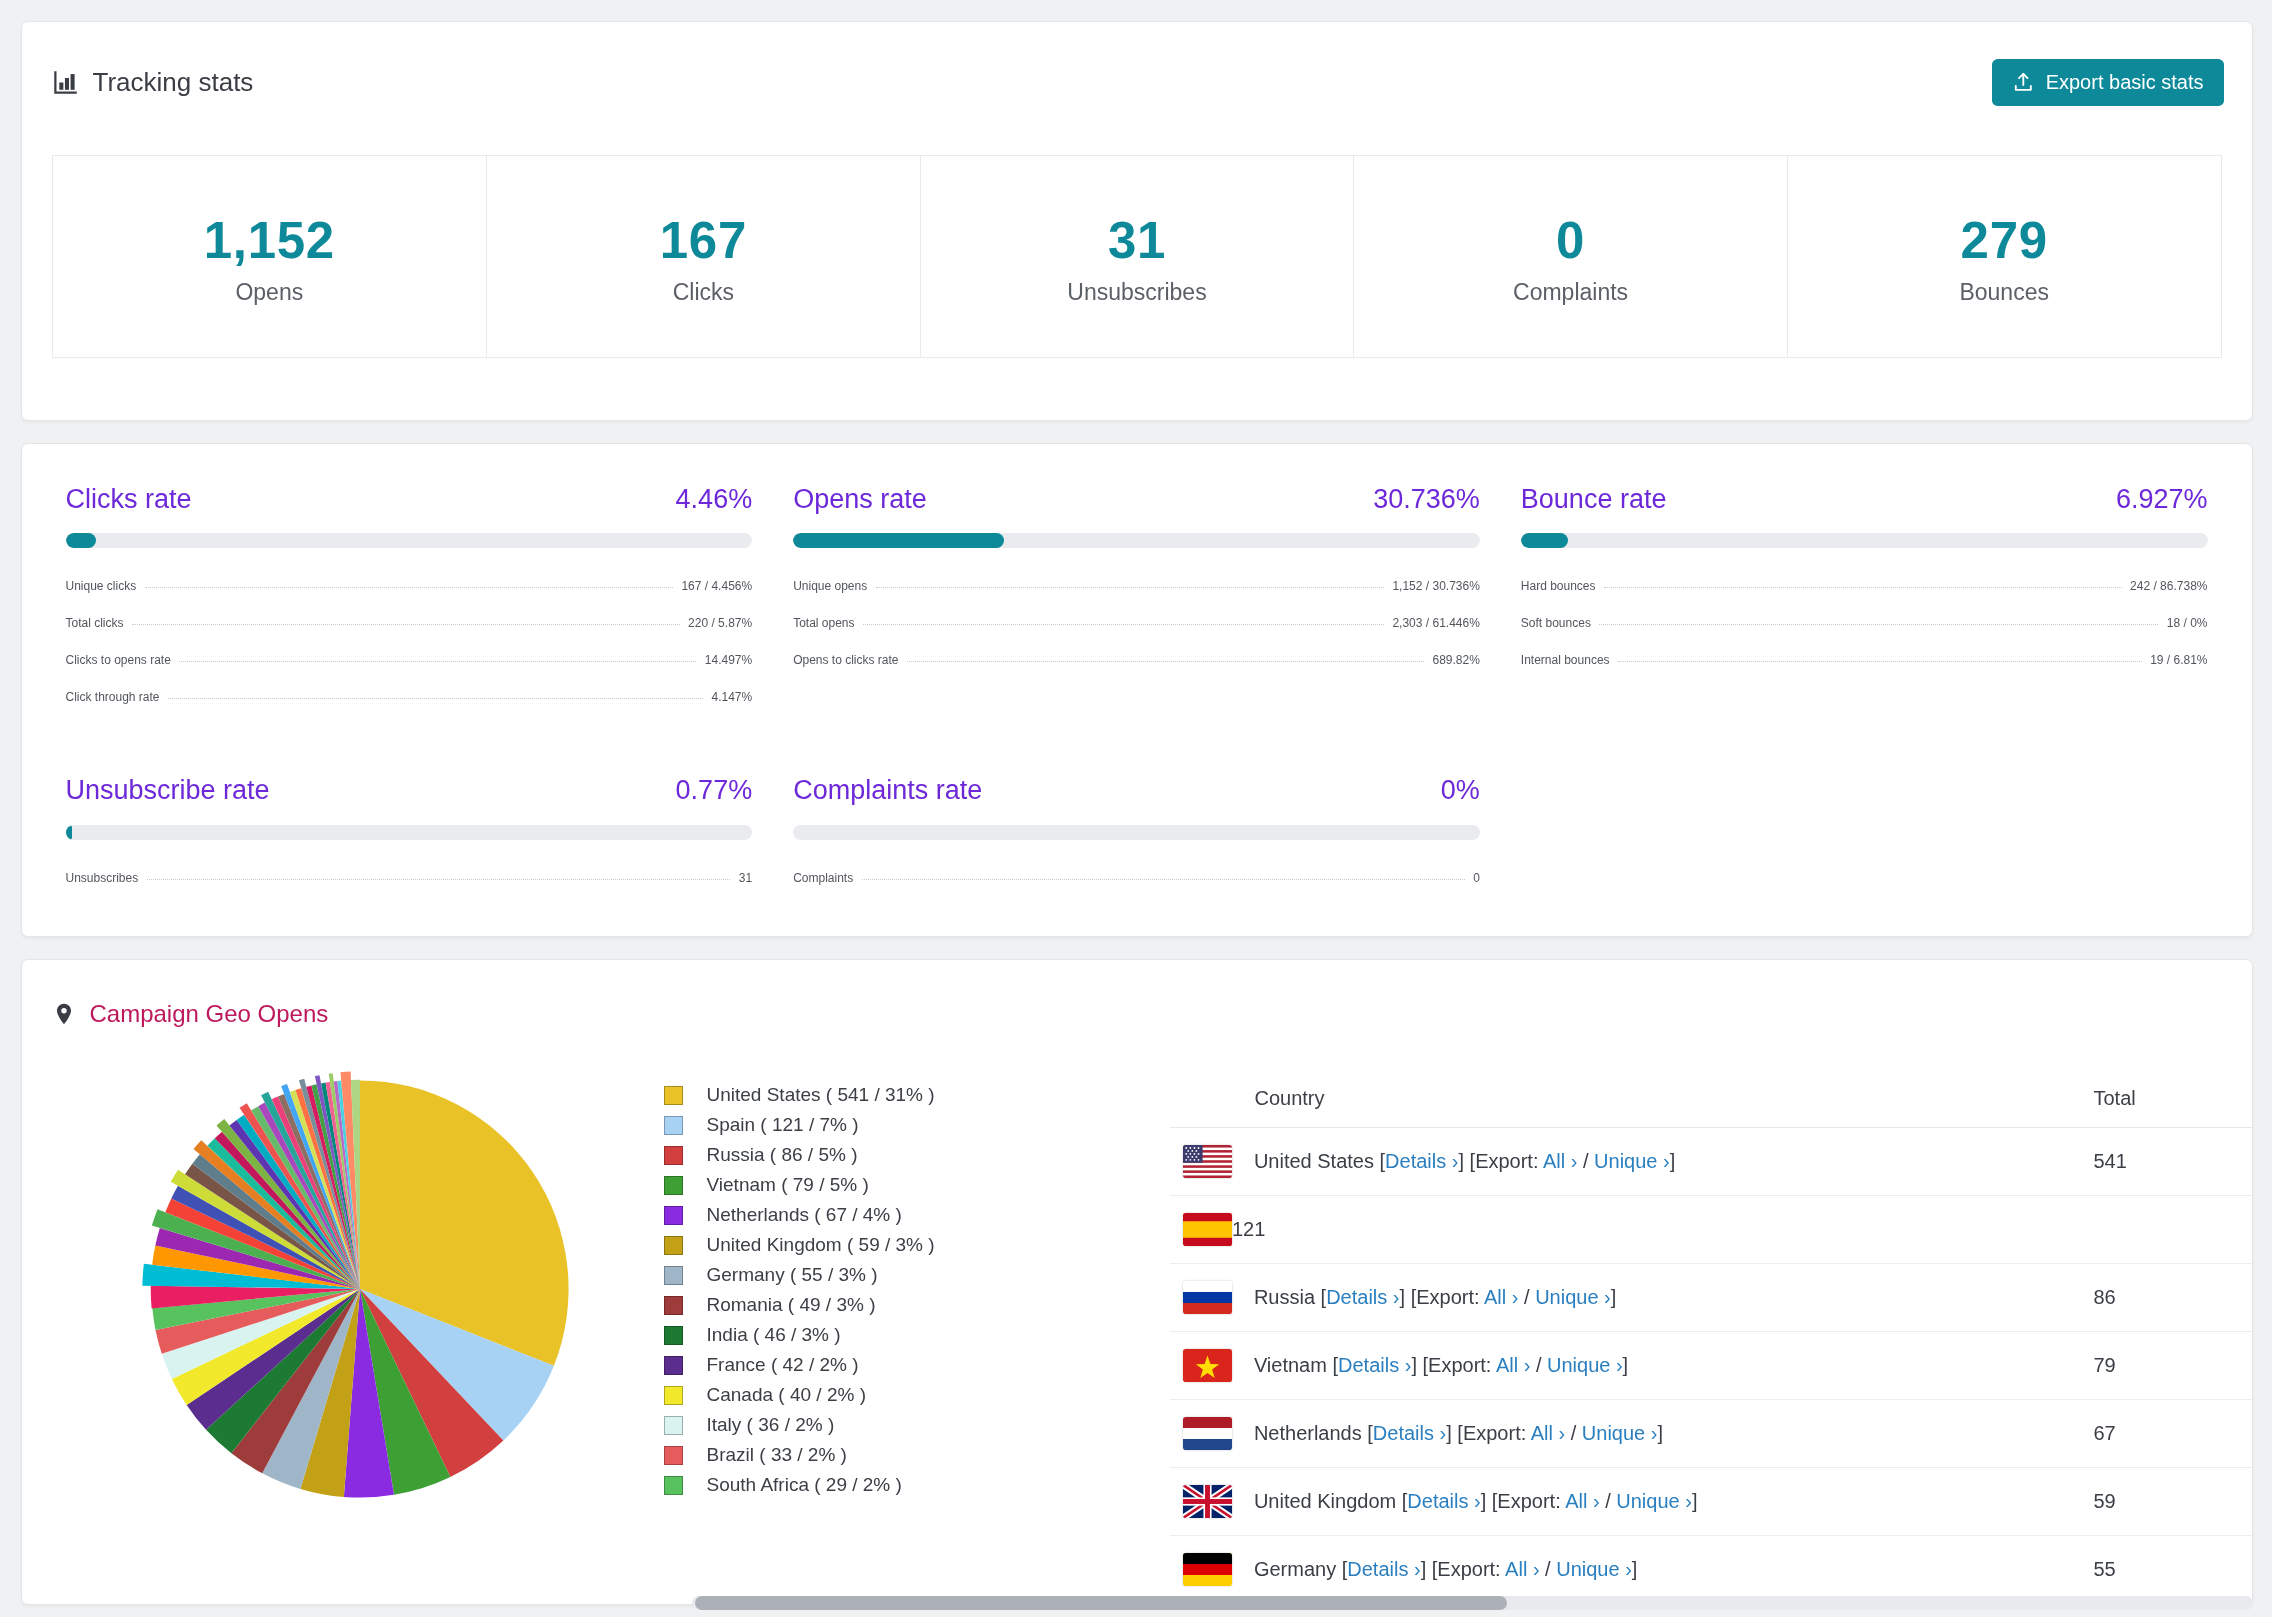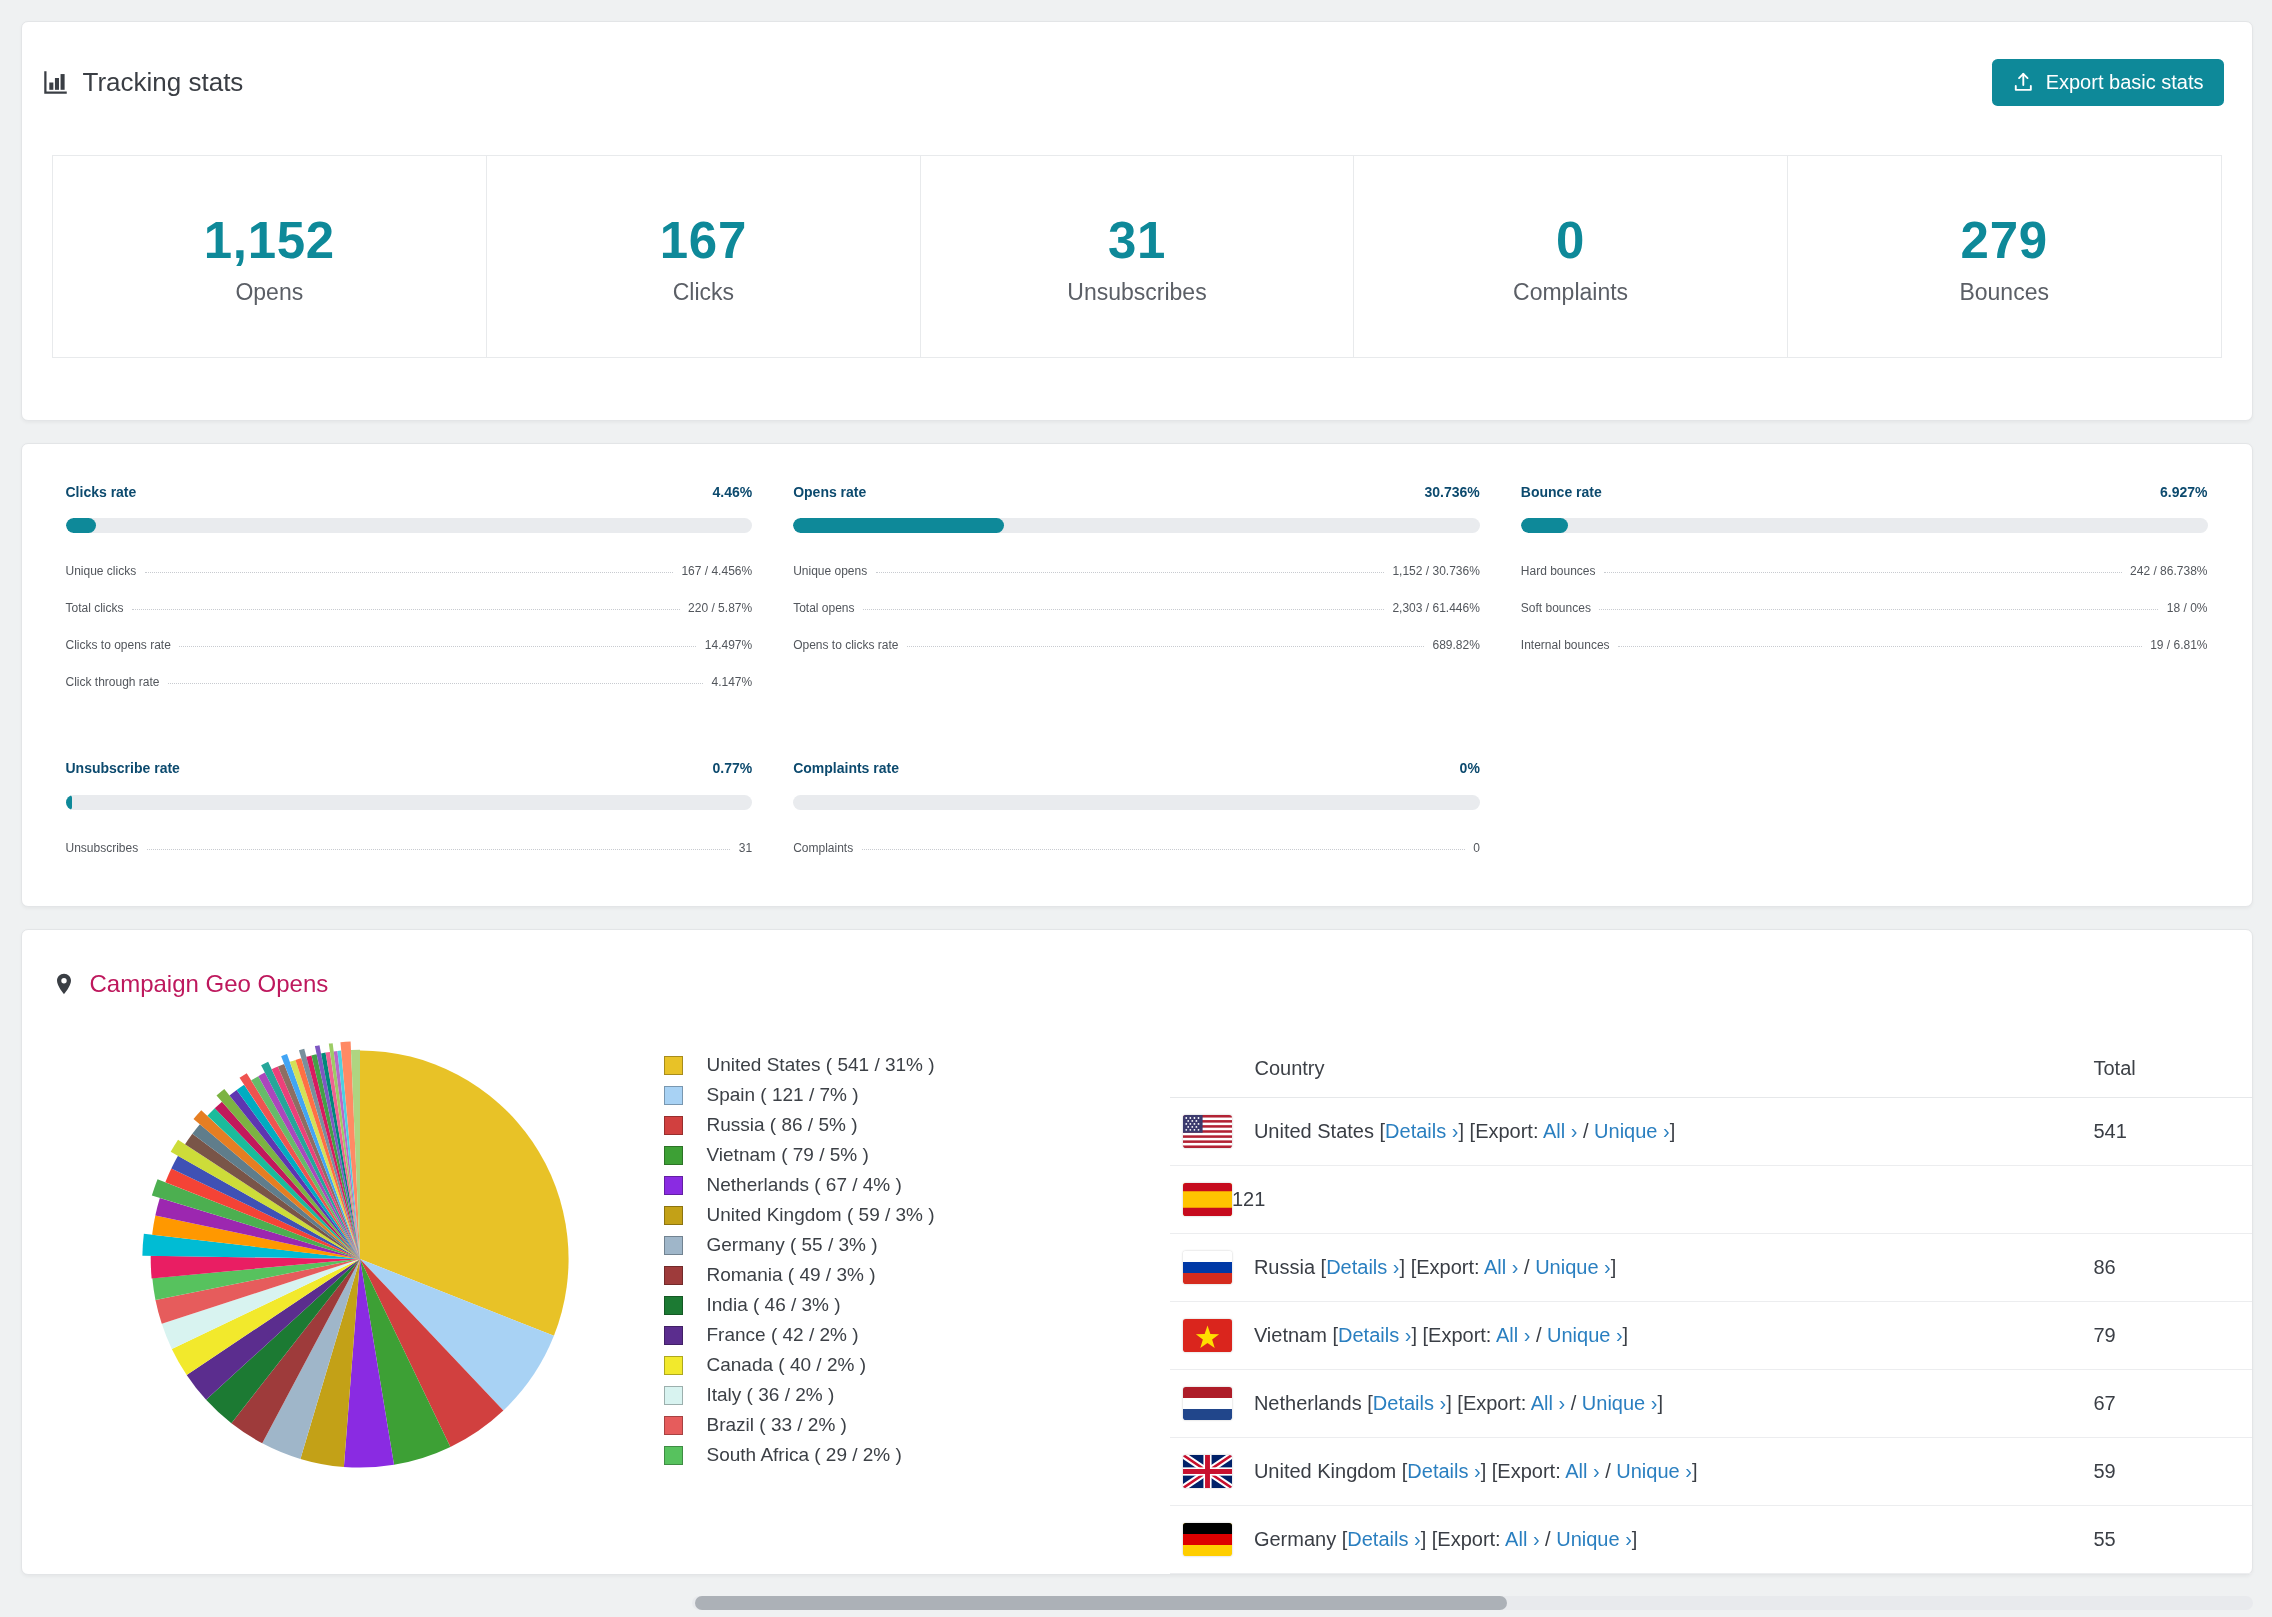--- a/index.html
+++ b/index.html
@@ -6,36 +6,36 @@
   html,body{width:2273px;height:1618px}
   body{
     background:#eff1f2;
     font-family:"Liberation Sans",sans-serif;
     color:#3e4248;
     overflow:hidden;
     position:relative;
     padding:21px 20.5px;
   }
   .card{background:#fff;border:1.4px solid #e3e5e7;border-radius:7px;margin-bottom:22.6px;box-shadow:0 1.4px 3.5px rgba(0,0,0,.04)}
-  .card-header{display:flex;align-items:center;justify-content:space-between;padding:37px 28px 0 20px}
+  .card-header{display:flex;align-items:center;justify-content:space-between;padding:37px 28px 0 30px}
   .card-title{display:flex;align-items:center;gap:14px;font-size:26px;font-weight:500;color:#3a3e44}
   .card-title svg{width:27px;height:27px;flex:0 0 auto}
   .btn-export{display:flex;align-items:center;gap:11.3px;background:#0e8999;color:#fff;border:none;border-radius:5.6px;font-size:20px;font-family:inherit;padding:0 20px;height:47px;cursor:pointer;font-weight:500}
   .btn-export svg{width:22.6px;height:22.6px}
 
   .stats-box{display:grid;grid-template-columns:repeat(5,1fr);border:1.4px solid #e8eaec;margin:49px 30px 62px}
   .stat-cell{text-align:center;padding:55px 21px 51px;border-left:1.4px solid #e8eaec}
   .stat-cell:first-child{border-left:none}
   .stat-value{font-size:51px;font-weight:700;color:#0e8999;letter-spacing:0.7px}
   .stat-label{font-size:23px;color:#5b5f66;margin-top:8.5px}
 
   .card-rates{padding:40px 44px 51px}
   .rates-grid{display:grid;grid-template-columns:repeat(3,1fr);column-gap:41px;row-gap:71px}
   .rate-head{display:flex;justify-content:space-between;align-items:baseline}
-  .rate-title,.rate-value{font-size:14px;font-weight:700;color:#0c4a6e}
+  .rate-title,.rate-value{font-size:27px;font-weight:400;color:#6d28d9}
   .rate-bar{height:15px;background:#e9ebee;border-radius:8.5px;margin-top:18.4px;overflow:hidden}
   .rate-fill{height:100%;background:#0e8999;border-radius:8.5px;width:0}
   .rate-rows{margin-top:31px}
   .rate-row{display:flex;align-items:baseline;font-size:12px;color:#52565c}
   .rate-row + .rate-row{margin-top:23px}
   .rr-leader{flex:1;border-bottom:1.4px dotted #c8cbd0;margin:0 8.5px 5px;align-self:flex-end;min-width:21px}
 
   .card-geo{padding-bottom:0;margin-bottom:0}
   .geo-header{display:flex;align-items:center;gap:14px;padding:40px 28px 0 30px;font-size:24px;font-weight:500;color:#be185d}
   .geo-header svg{width:24px;height:24px}

